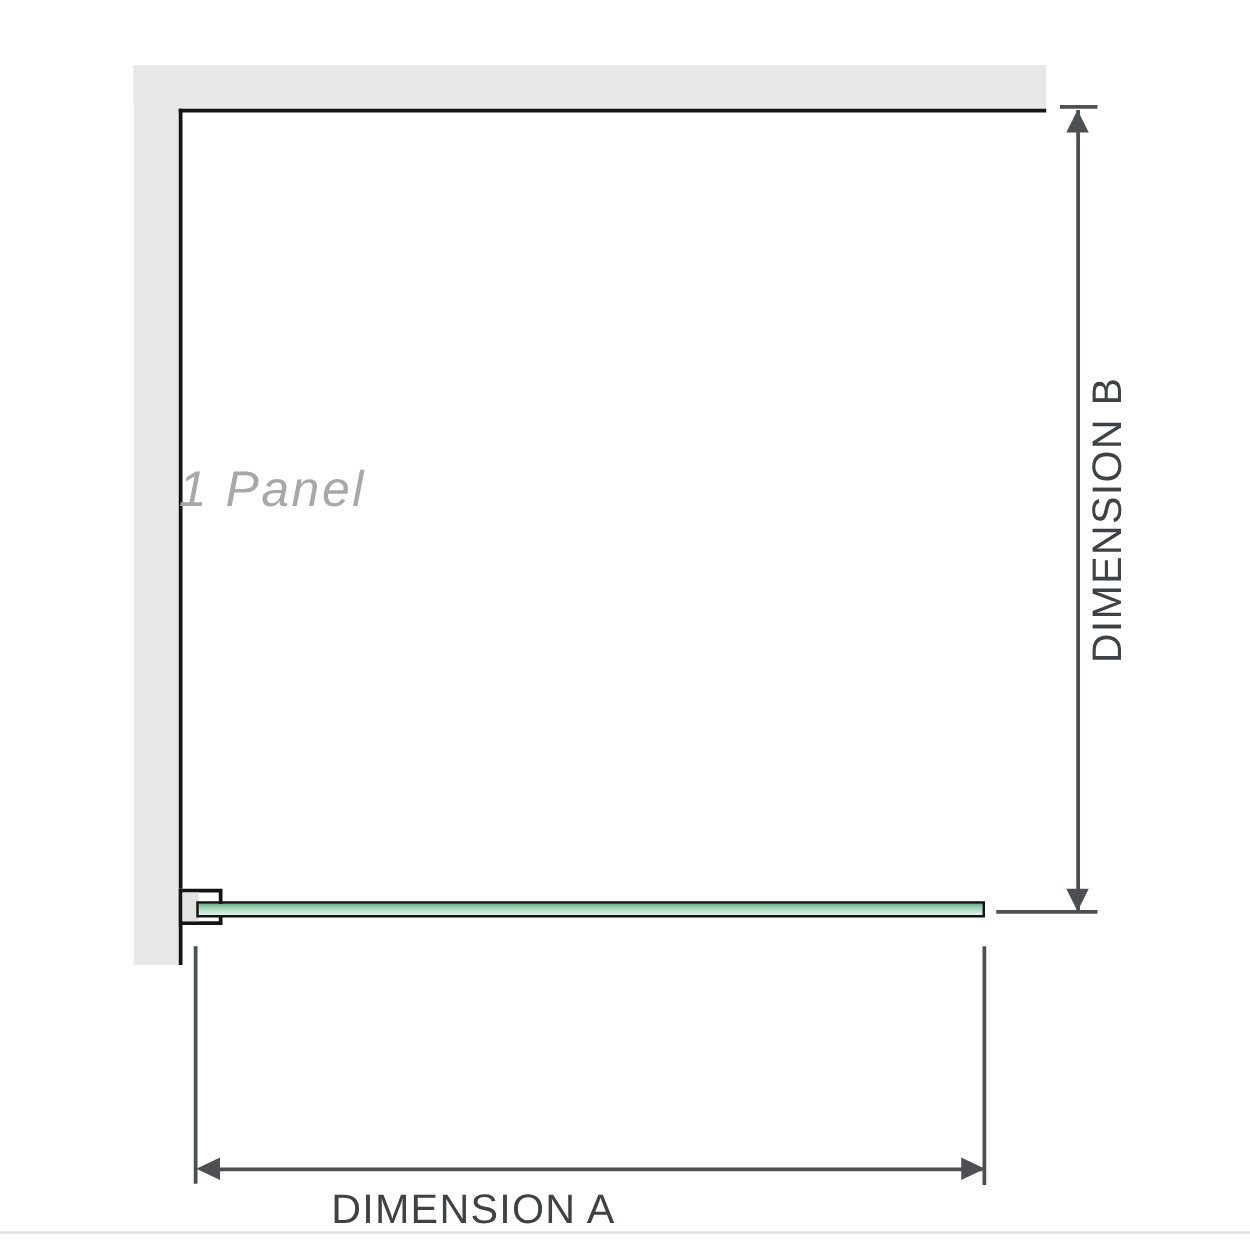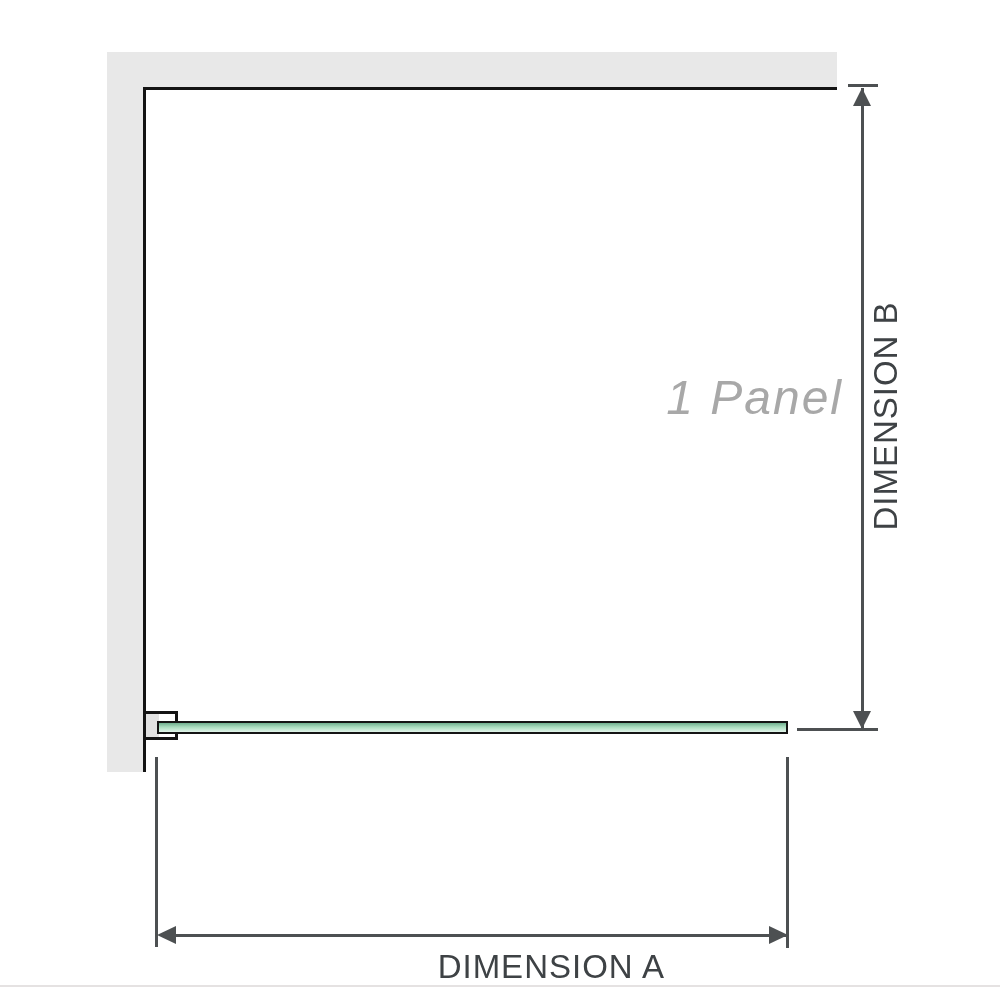--- a/index.html
+++ b/index.html
@@ -23,23 +23,23 @@
   .wall-left { left: 107px; top: 52px; width: 36px;  height: 720px; }
 
   
   .edge { background: var(--outline, #141414); }
   .panel-top-edge  { left: 143px; top: 87px; width: 694px; height: 3px; }
   .panel-left-edge { left: 143px; top: 87px; width: 3px;   height: 685px; }
 
   
   .panel-label {
     left: 143px; top: 370px; width: 700px;
-    text-align: right;
+    text-align: left;
     font-style: italic;
-    font-size: 48px;
+    font-size: 40px;
     letter-spacing: 2px;
     color: var(--panel-text, #a8a8a8);
   }
 
   
   .bracket {
     left: 143px; top: 711px; width: 35px; height: 29px;
     box-sizing: border-box;
     border: 3px solid var(--outline, #141414);
     background: #ffffff;
@@ -99,21 +99,21 @@
 
   .dim-label {
     color: var(--label-text, #3e4245);
     font-size: 33px;
     font-weight: 300;
     letter-spacing: 1px;
     white-space: nowrap;
   }
   .dima-label {
     left: 265px; top: 948px; width: 400px;
-    text-align: right;
+    text-align: left;
   }
   .dimb-label {
     left: 736px; top: 396px; width: 300px; height: 40px;
     line-height: 40px;
     text-align: center;
     transform: rotate(-90deg);
   }
 
   .page-bottom-border {
     left: 0; top: 985px; width: 1000px; height: 2px;

